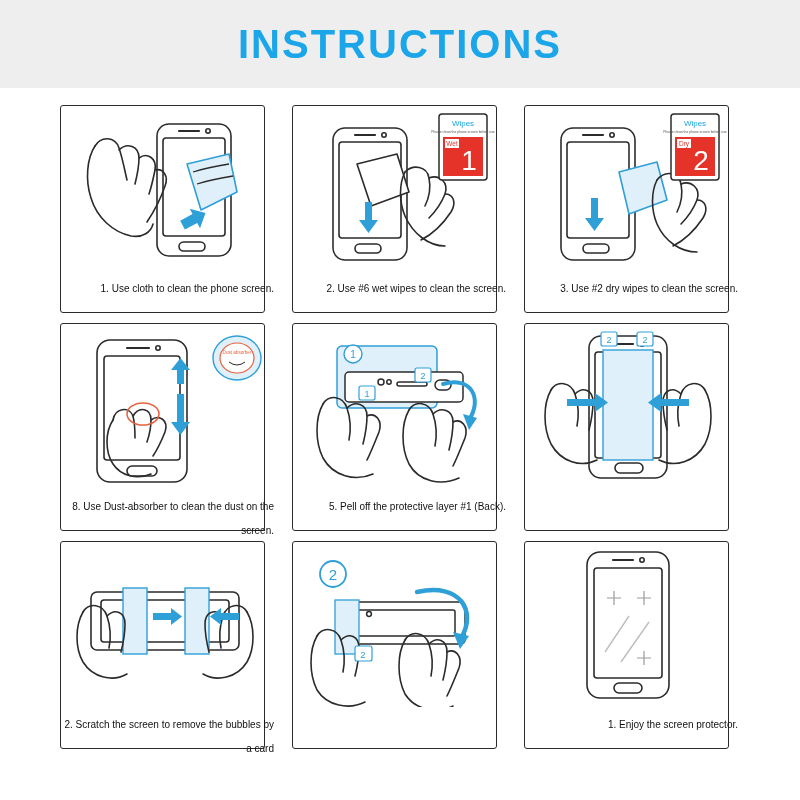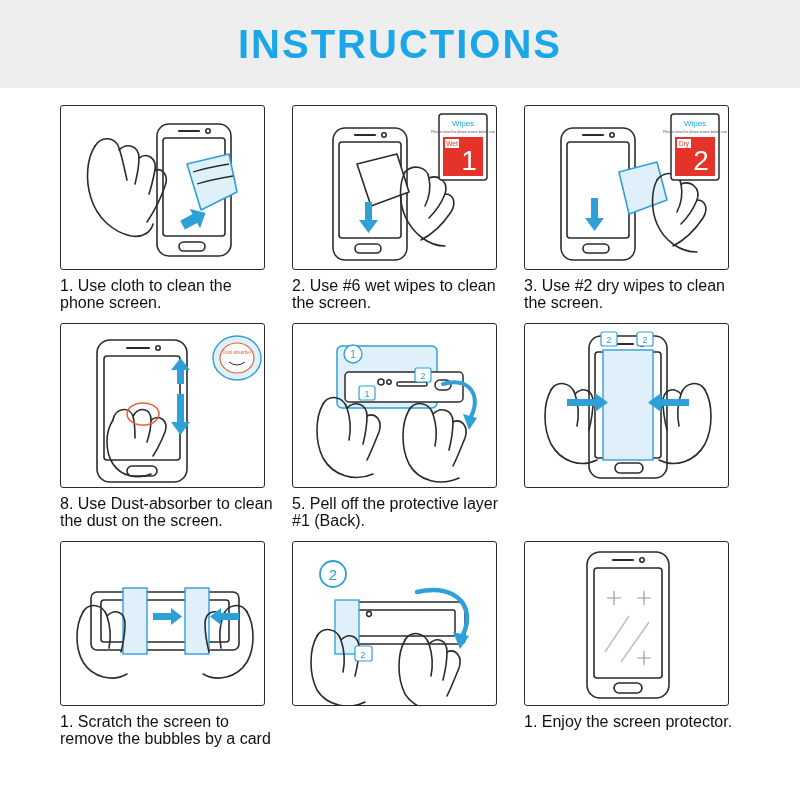--- a/index.html
+++ b/index.html
@@ -13,20 +13,21 @@
     font-family: "Liberation Sans", sans-serif;
     color: #1a1a1a;
     overflow: hidden;
   }
   .page {
     position: relative;
     width: 800px;
     height: 800px;
     box-sizing: border-box;
     background: #ffffff;
+    text-align: right;
   }
   .header {
     position: absolute;
     left: 0;
     top: 0;
     width: 800px;
     height: 88px;
     background: #eeeeee;
     display: flex;
     align-items: center;
@@ -51,34 +52,34 @@
     row-gap: 4px;
   }
   .cell {
     position: relative;
     width: 226px;
     height: 214px;
   }
   .frame {
     position: relative;
     width: 205px;
-    height: 165px;
+    height: 208px;
     border: 1.5px solid #2b2b2b;
     border-radius: 3px;
     box-sizing: border-box;
     overflow: hidden;
     background: #ffffff;
   }
   .caption {
     position: absolute;
     left: 0;
     top: 172px;
     width: 214px;
-    font-size: 16px;
-    line-height: 17px;
+    font-size: 10px;
+    line-height: 24px;
     color: #111111;
   }
   .art {
     position: absolute;
     left: 0;
     top: 0;
     width: 205px;
     height: 165px;
   }
   svg { display: block; }
@@ -319,21 +320,21 @@
             <path d="M186 70 C180 60 166 62 162 74 C158 86 158 96 160 106"></path>
             <path d="M162 74 C154 66 144 70 144 82 C144 92 146 102 148 110"></path>
             <path d="M186 70 C194 84 194 106 186 120 C176 136 156 140 142 132"></path>
           </g>
           <g fill="#2f9fd8">
             <path d="M92 76 l18 0 l0 5 l11 -8.5 l-11 -8.5 l0 5 l-18 0 z" transform="translate(0,2)"></path>
             <path d="M116 76 l-18 0 l0 5 l-11 -8.5 l11 -8.5 l0 5 l18 0 z" transform="translate(62,2)"></path>
           </g>
         </svg>
       </div>
-      <div class="caption">1. Scratch the screen to remove the bubbles by a card</div>
+      <div class="caption">2. Scratch the screen to remove the bubbles by a card</div>
     </div>
 
     <div class="cell">
       <div class="frame">
         <svg class="art" viewBox="0 0 205 165">
           <g fill="none" stroke="#2b2b2b" stroke-width="1.5">
             <rect x="46" y="60" width="126" height="42" rx="4" fill="#ffffff"></rect>
             <rect x="58" y="68" width="104" height="26" rx="2"></rect>
             <circle cx="76" cy="72" r="2.4"></circle>
           </g>

